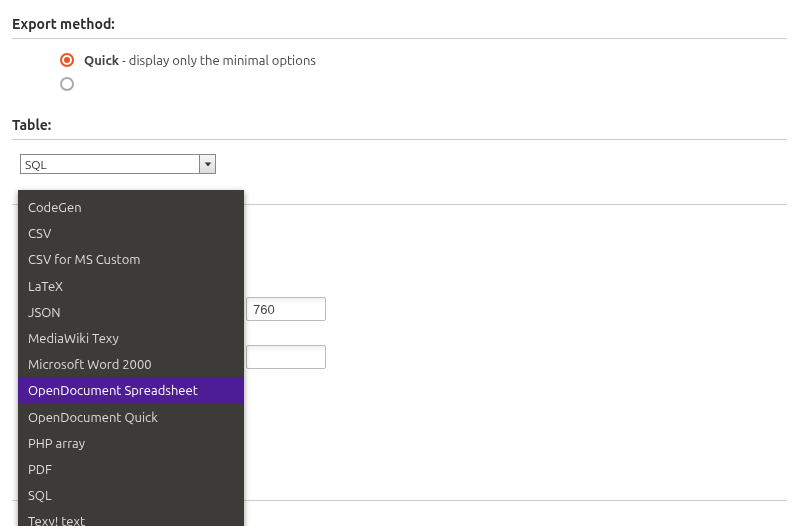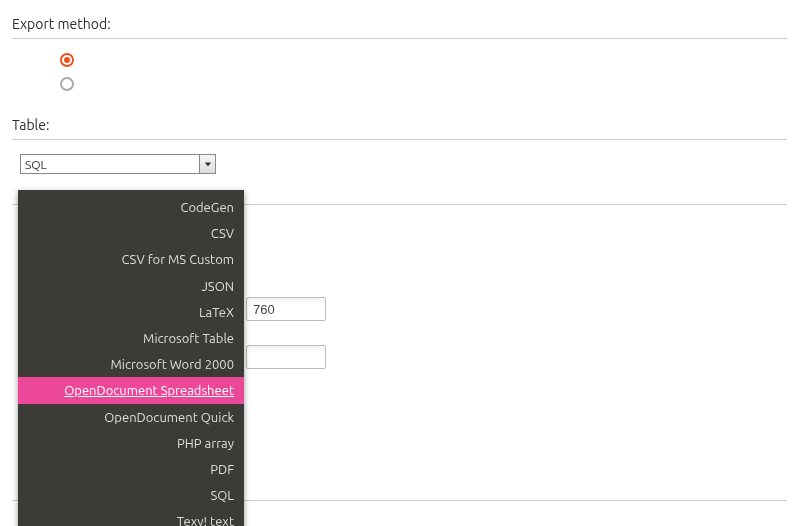--- a/index.html
+++ b/index.html
@@ -12,21 +12,21 @@
       height: 526px;
       overflow: hidden;
       position: relative;
     }
     .section {
       margin: 0 12px;
       padding-top: 16px;
     }
     .section-title {
       color: #2d2d2d;
-      font-weight: normal;
+      font-weight: bold;
       font-size: 14px;
       margin-bottom: 6px;
     }
     .section-hr {
       border: none;
       border-top: 1px solid #ccc;
       margin: 0 0 14px 0;
     }
     .radio-group {
       padding-left: 48px;
@@ -102,26 +102,24 @@
       color: #ddd;
       font-size: 13px;
       padding: 4px 0;
       box-shadow: 0 2px 6px rgba(0,0,0,0.4);
       z-index: 100;
     }
     .dropdown-item {
       padding: 4px 10px;
       cursor: default;
       line-height: 1.4;
-      text-align: right;
     }
     .dropdown-item.highlight {
-      background: #ec4899;
+      background: #4c1d95;
       color: #fff;
-      text-decoration: underline;
     }
 
     .hidden-section {
       margin: 0 12px;
       padding-top: 30px;
     }
     .hidden-hr {
       border: none;
       border-top: 1px solid #ccc;
       margin: 0 0 54px 0;
@@ -156,20 +154,21 @@
   </style>
 </head>
 <body>
 
 <div class="section">
   <div class="section-title">Export method:</div>
   <hr class="section-hr">
   <div class="radio-group">
     <div class="radio-row">
       <span class="radio checked"></span>
+      <span class="radio-label"><b>Quick</b><span> - display only the minimal options</span></span>
     </div>
     <div class="radio-row">
       <span class="radio"></span>
     </div>
   </div>
 </div>
 
 <div class="section">
   <div class="section-title">Table:</div>
   <hr class="section-hr">
@@ -190,23 +189,23 @@
 </div>
 <input class="input-field input-760" value="760" style="">
 <input class="input-field input-blank" value="" style="">
 
 <hr class="lower-hr">
 
 <div class="dropdown">
   <div class="dropdown-item">CodeGen</div>
   <div class="dropdown-item">CSV</div>
   <div class="dropdown-item">CSV for MS Custom</div>
+  <div class="dropdown-item">LaTeX</div>
   <div class="dropdown-item">JSON</div>
-  <div class="dropdown-item">LaTeX</div>
-  <div class="dropdown-item">Microsoft Table</div>
+  <div class="dropdown-item">MediaWiki Texy</div>
   <div class="dropdown-item">Microsoft Word 2000</div>
   <div class="dropdown-item highlight">OpenDocument Spreadsheet</div>
   <div class="dropdown-item">OpenDocument Quick</div>
   <div class="dropdown-item">PHP array</div>
   <div class="dropdown-item">PDF</div>
   <div class="dropdown-item">SQL</div>
   <div class="dropdown-item">Texy! text</div>
 </div>
 
 </body></html>

